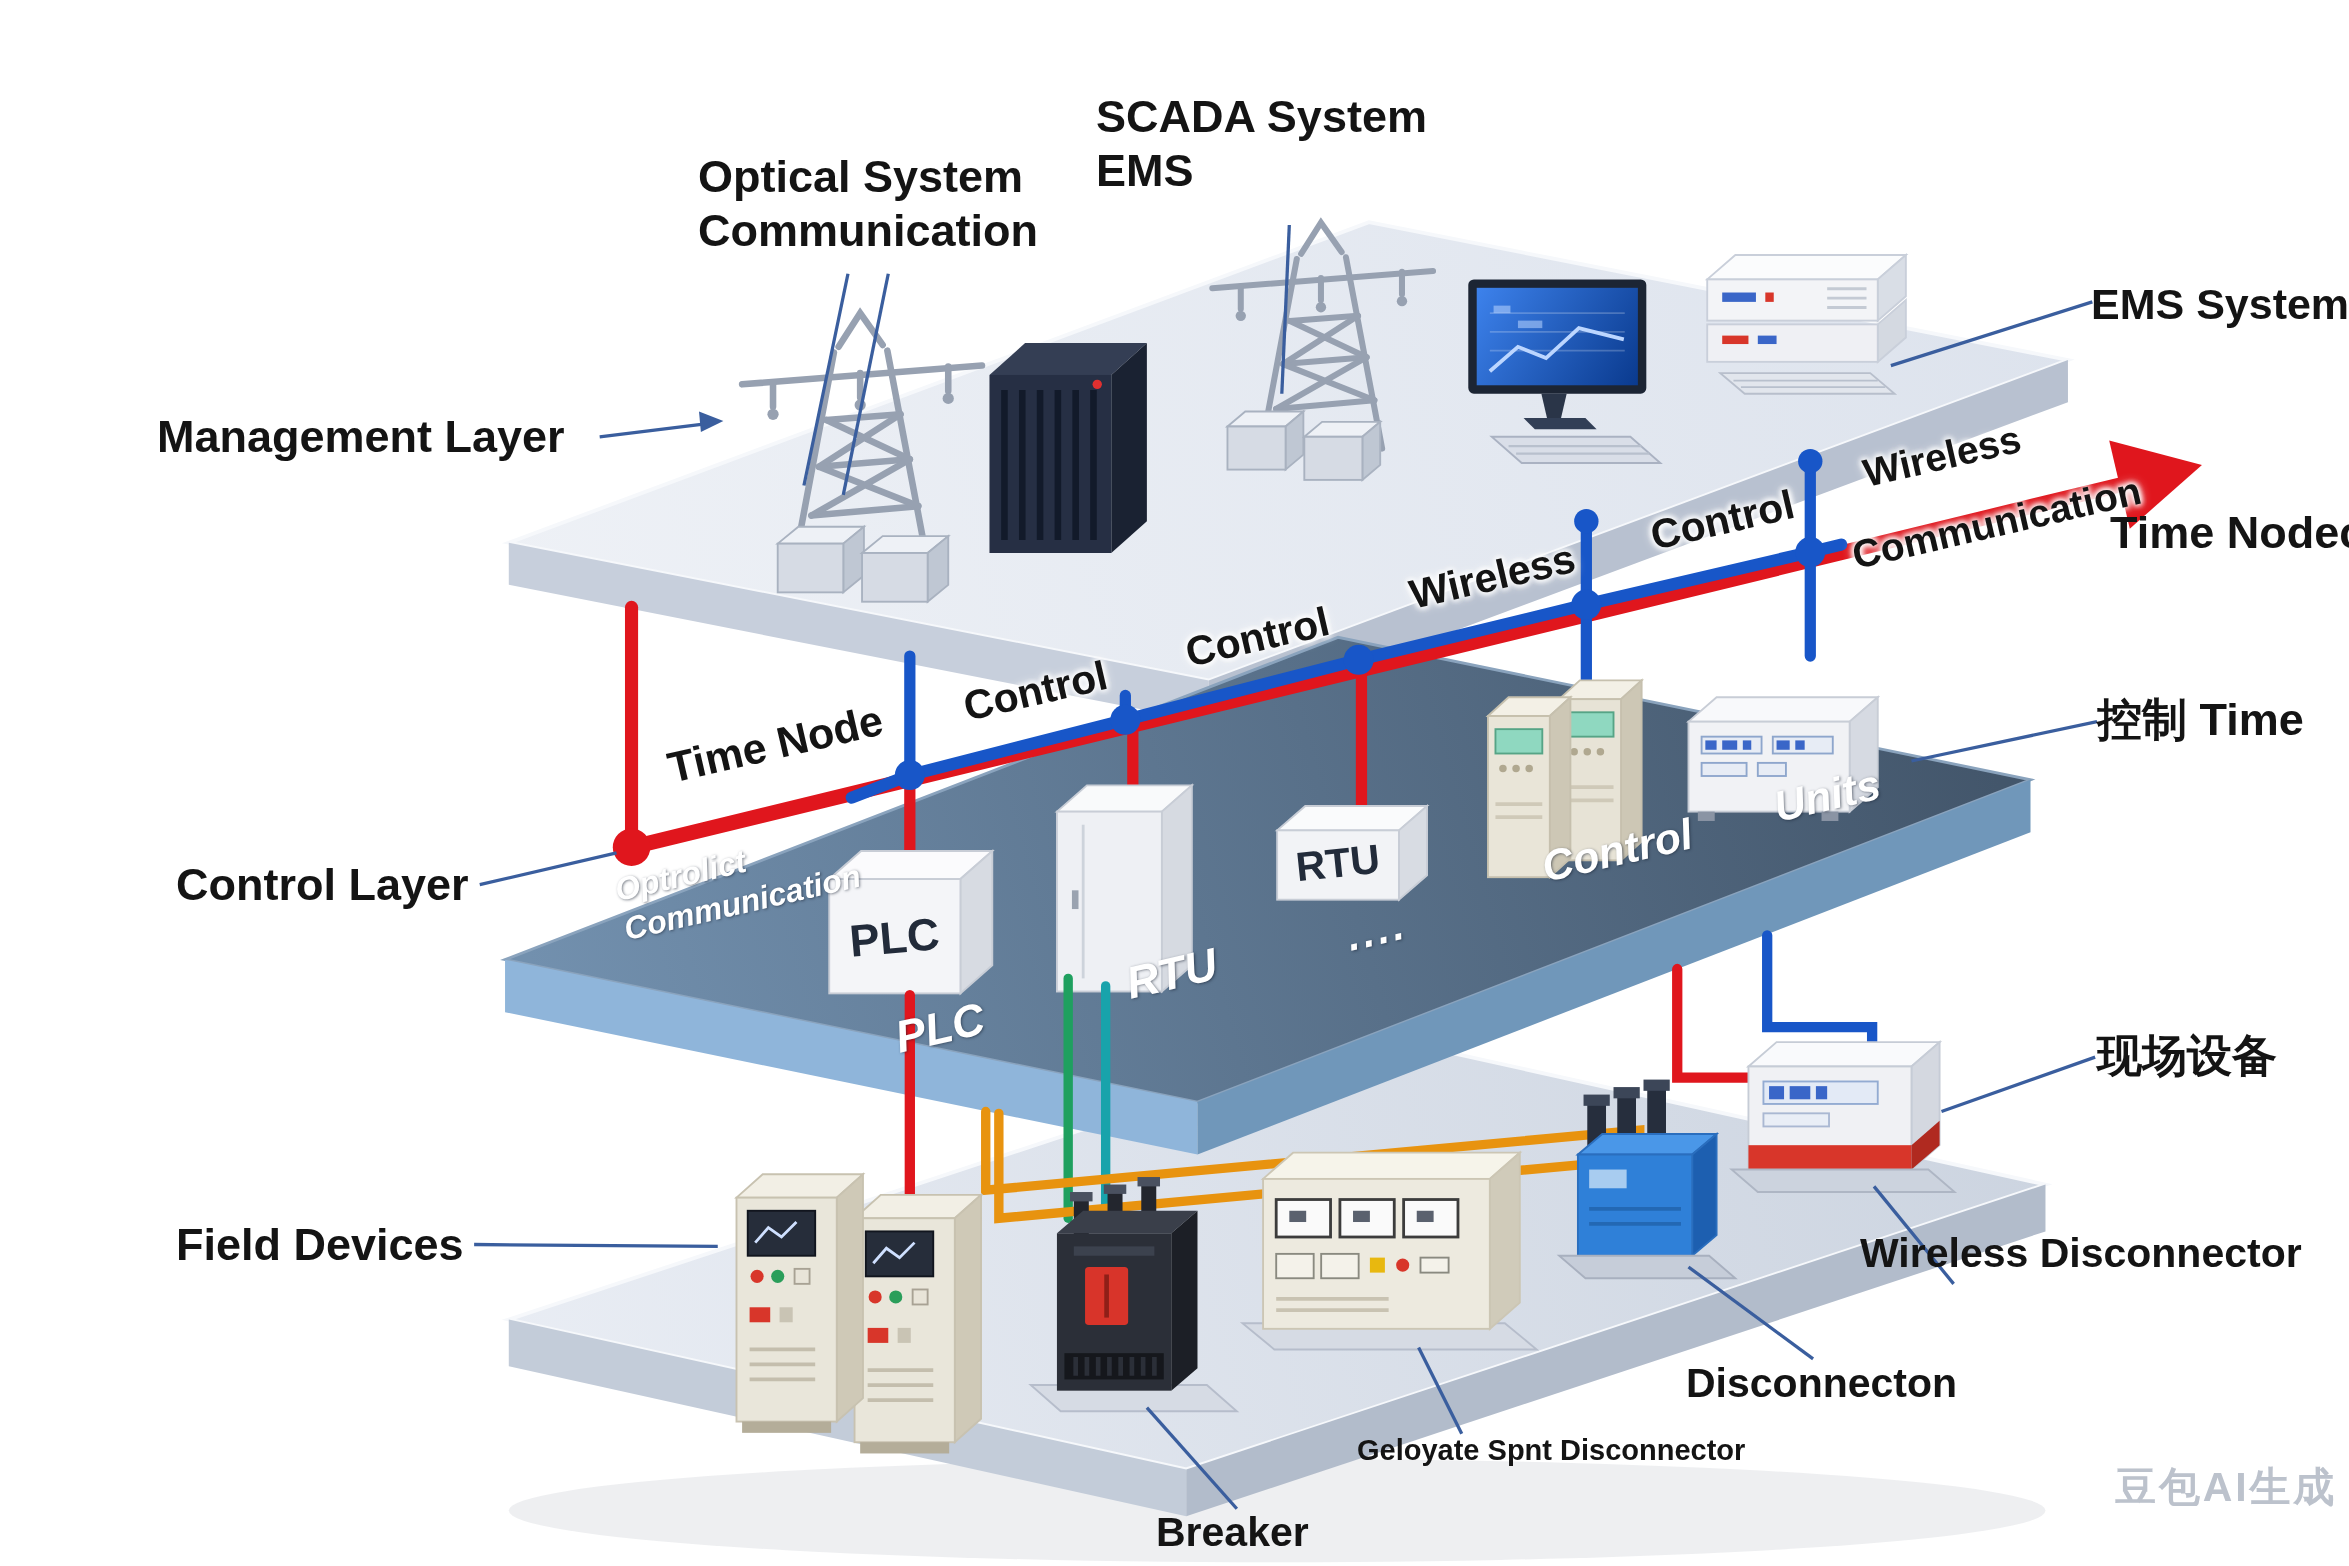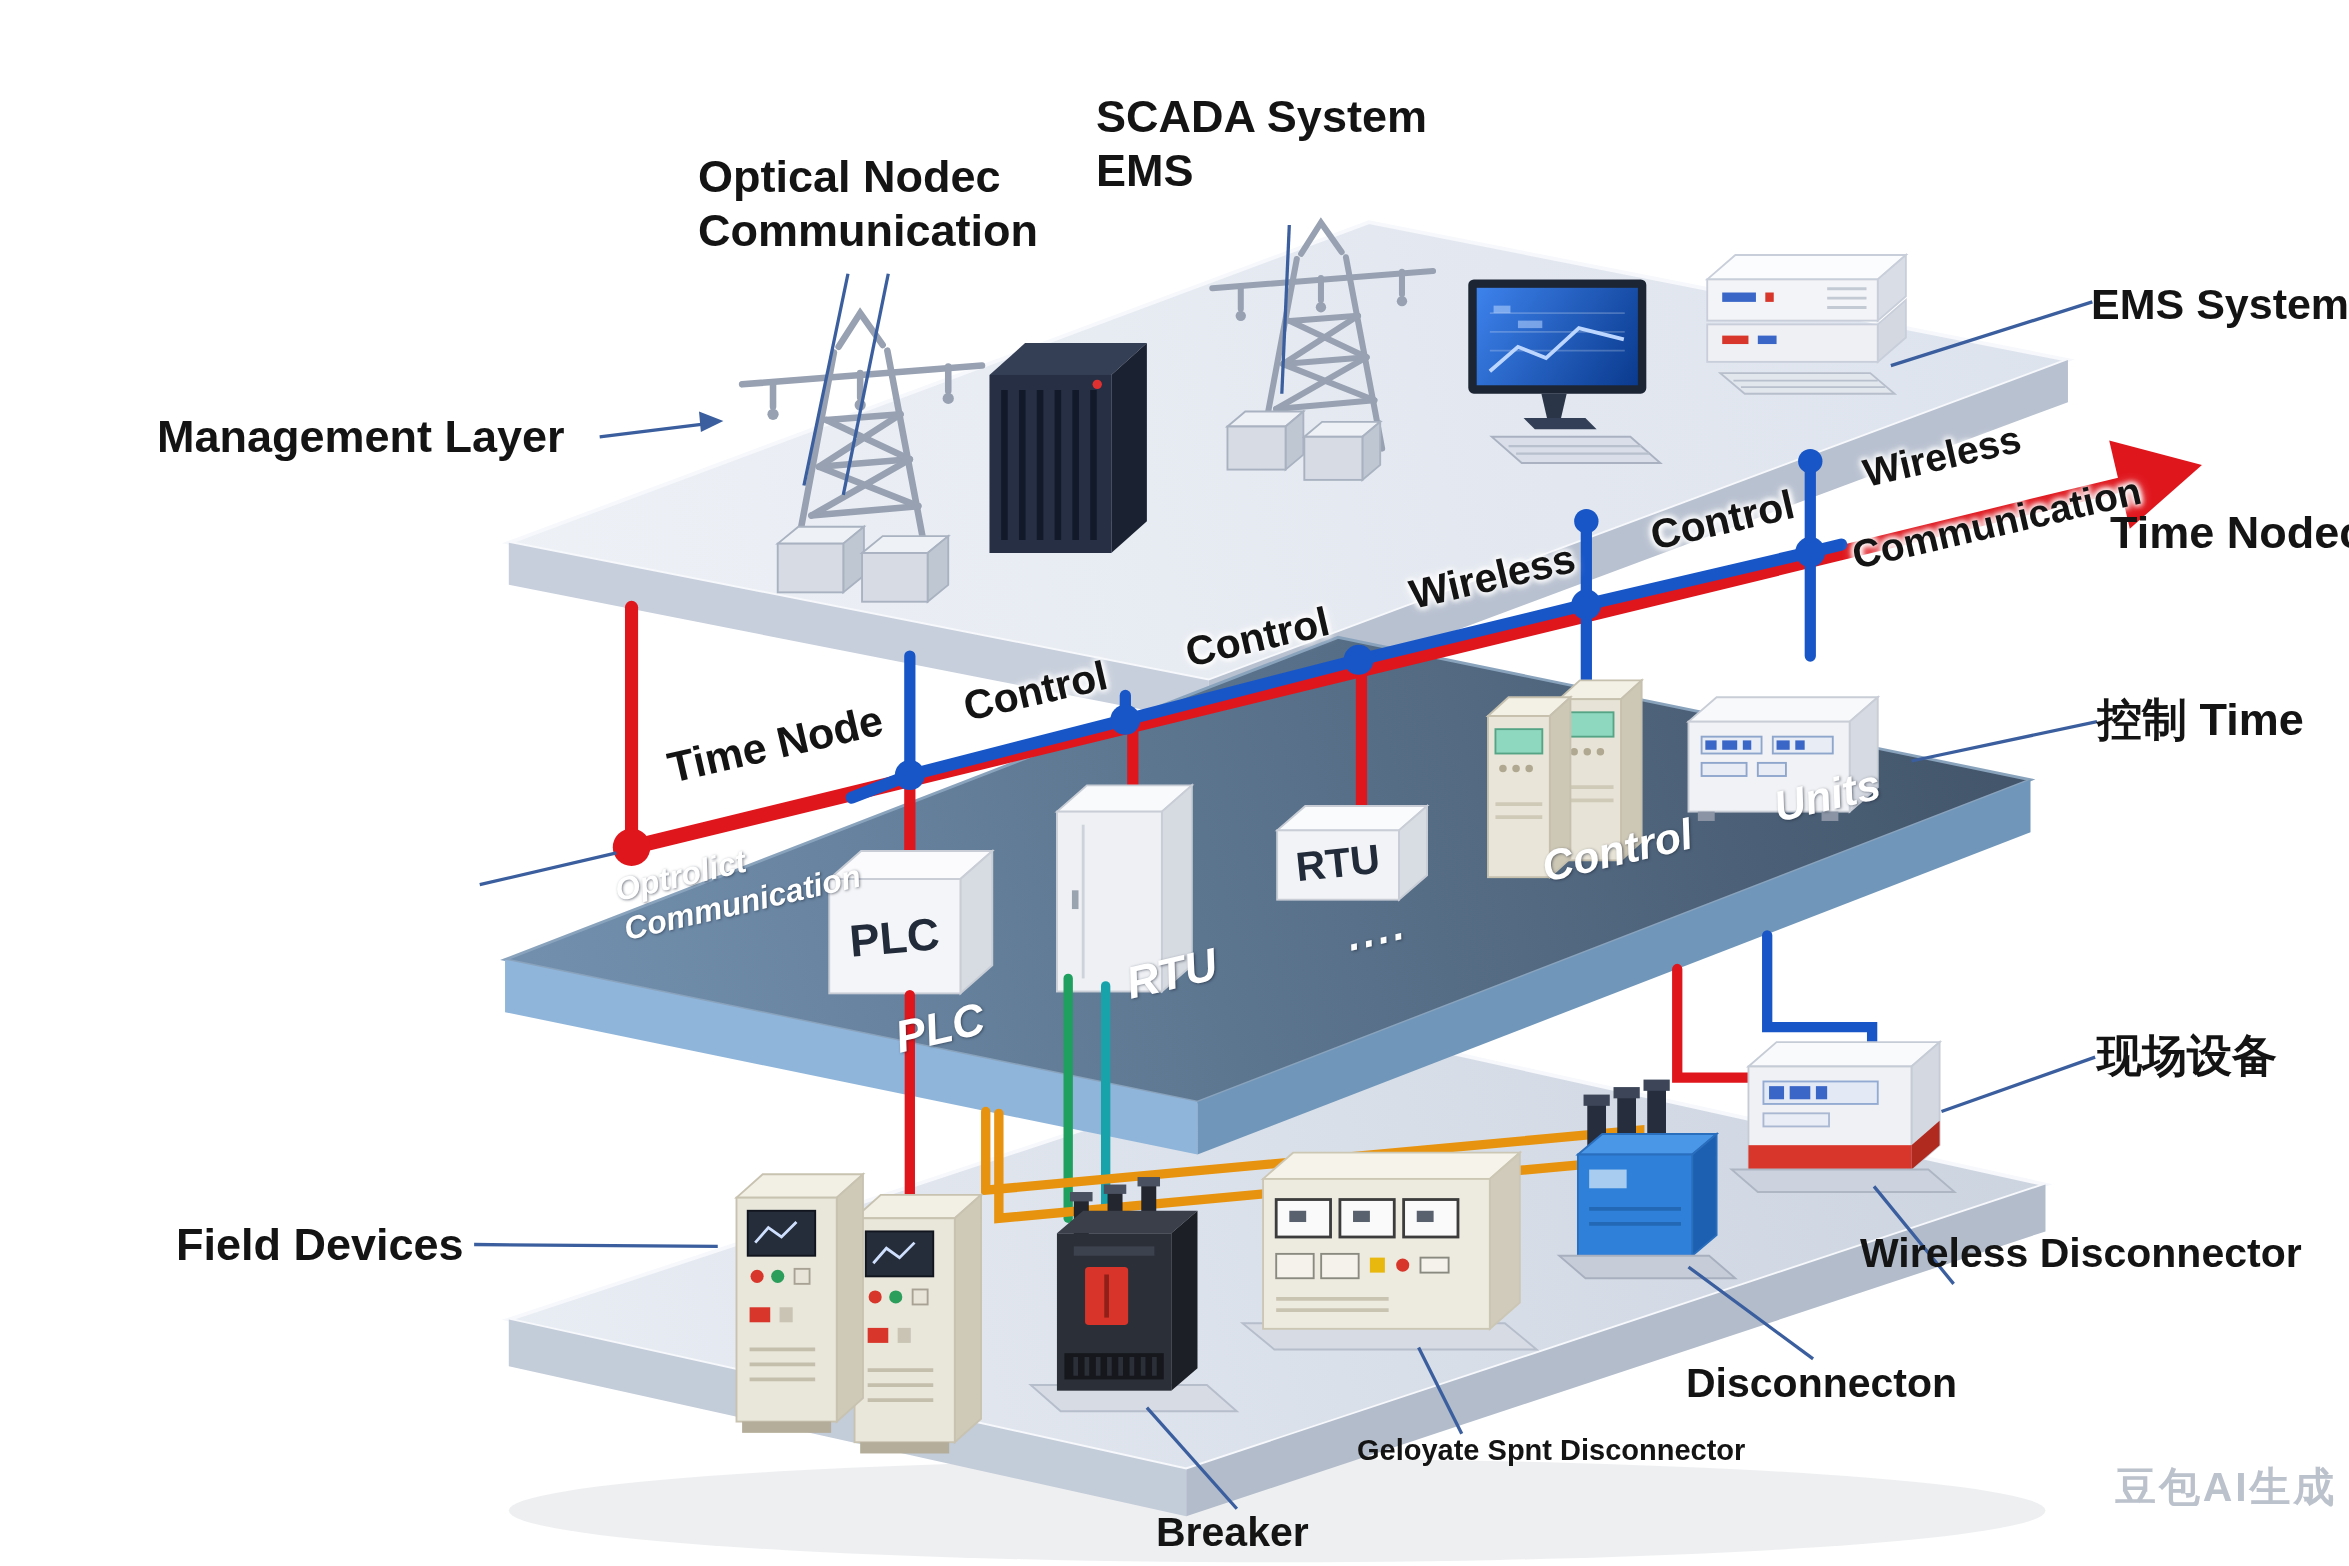--- a/index.html
+++ b/index.html
@@ -347,41 +347,42 @@
     <path class="leader" d="M1560,1530 L1514,1438"></path>
     <path class="leader" d="M1320,1610 L1224,1502"></path>
     <path class="leader" d="M512,944 L658,910"></path>
     <path class="leader" d="M506,1328 L766,1330"></path>
   </g>
 </svg>
 
 <div class="lbl" style="left:157px;top:410px;font-size:45px">Management Layer</div>
 
 <div class="lbl ctr" style="left:698px;top:150px;width:356px;font-size:45px;white-space:normal">
-  <div>Optical Nodec</div>
+  <div>Optical System</div>
   <div>Communication</div>
 </div>
 
 <div class="lbl ctr" style="left:1096px;top:90px;width:394px;font-size:45px;white-space:normal">
   <div>SCADA System</div>
   <div>EMS</div>
 </div>
 
 <div class="lbl" style="left:2091px;top:279px;font-size:43px">EMS System</div>
 <div class="lbl" style="left:2110px;top:506px;font-size:45px">Time Nodec</div>
 
 <div class="lbl rot halo" style="left:1859px;top:452px;font-size:39px">Wireless</div>
 <div class="lbl rot halo" style="left:1848px;top:534px;font-size:39px">Communication</div>
 
 <div class="lbl rot halo" style="left:1646px;top:513px;font-size:41px">Control</div>
 <div class="lbl rot halo" style="left:1405px;top:572px;font-size:41px">Wireless</div>
 <div class="lbl rot halo" style="left:1181px;top:630px;font-size:41px">Control</div>
 <div class="lbl rot halo" style="left:959px;top:684px;font-size:41px">Control</div>
 <div class="lbl rot halo" style="left:663px;top:744px;font-size:43px">Time Node</div>
 
+<div class="lbl" style="left:176px;top:858px;font-size:45px">Control Layer</div>
 <div class="lbl" style="left:2097px;top:693px;font-size:45px">控制 Time</div>
 <div class="lbl" style="left:176px;top:1218px;font-size:45px">Field Devices</div>
 <div class="lbl" style="left:2097px;top:1029px;font-size:45px">现场设备</div>
 
 <div class="lbl" style="left:1860px;top:1229px;font-size:41px">Wireless Disconnector</div>
 <div class="lbl" style="left:1686px;top:1359px;font-size:41px">Disconnecton</div>
 <div class="lbl" style="left:1357px;top:1433px;font-size:29px">Geloyate Spnt Disconnector</div>
 <div class="lbl" style="left:1156px;top:1508px;font-size:41px">Breaker</div>
 
 <div class="lbl rot white" style="left:611px;top:871px;font-size:32px;white-space:normal;line-height:1.25">

